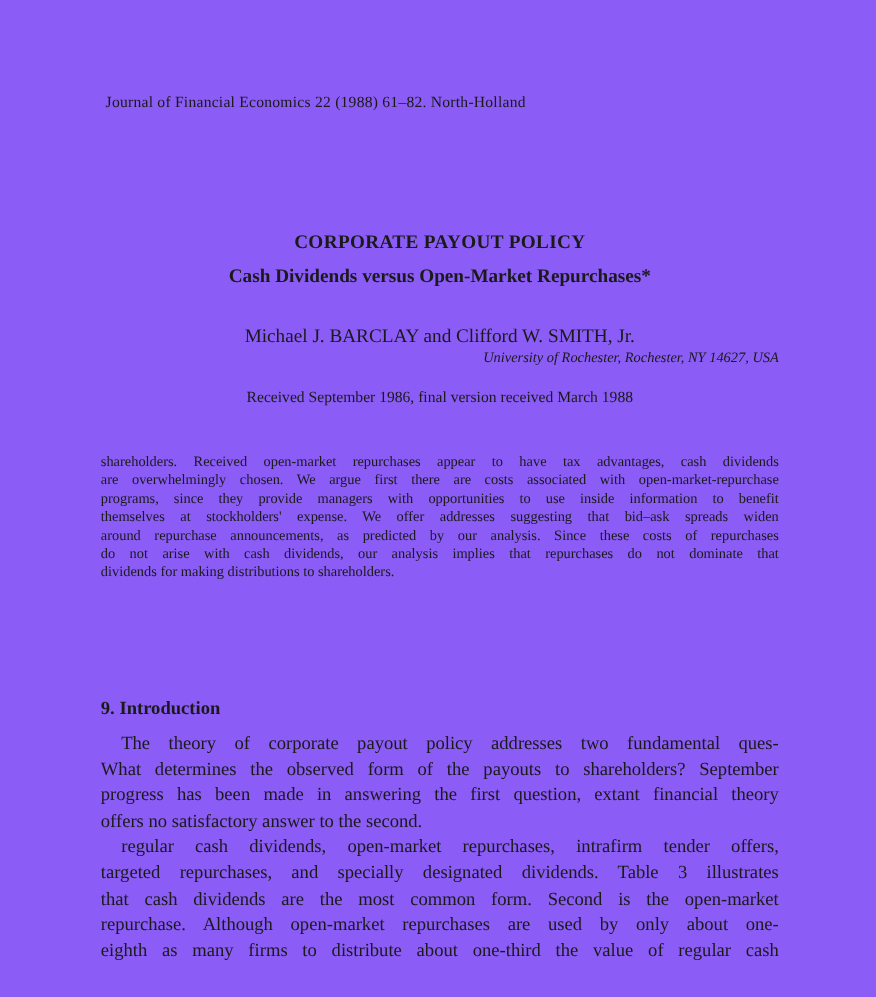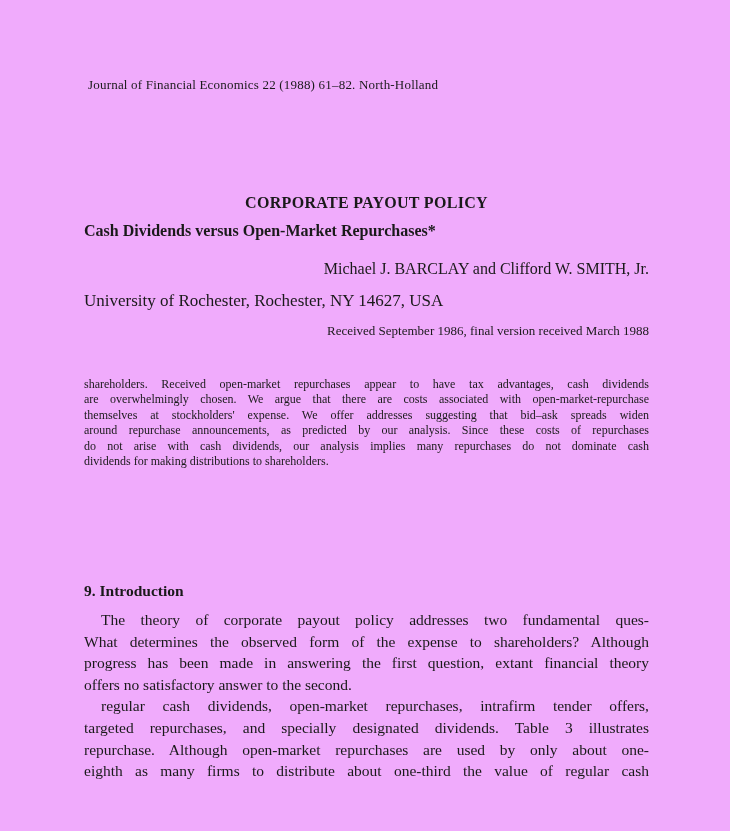--- a/index.html
+++ b/index.html
@@ -12,21 +12,21 @@
     background: #ffffff;
     overflow: hidden;
     font-family: "Liberation Serif", serif;
     color: #1a1a1a;
     position: relative;
   }
   .page {
     position: relative;
     width: 730px;
     height: 831px;
-    background: #f0abfc;
+    background: #8b5cf6;
     overflow: hidden;
   }
   .journal-line {
     position: absolute;
     top: 77px;
     left: 88px;
     font-size: 13px;
     letter-spacing: 0.2px;
     white-space: nowrap;
   }
@@ -37,37 +37,38 @@
   }
   .title {
     top: 194px;
     text-align: center;
     font-weight: bold;
     font-size: 16px;
     letter-spacing: 0.3px;
   }
   .subtitle {
     top: 222px;
-    text-align: left;
+    text-align: center;
     font-weight: bold;
     font-size: 16px;
   }
   .authors {
-    top: 260px;
-    text-align: right;
+    top: 272px;
+    text-align: center;
     font-size: 16px;
   }
   .affiliation {
     top: 291px;
-    text-align: left;
-    font-size: 17px;
+    text-align: right;
+    font-style: italic;
+    font-size: 12px;
   }
   .received {
     top: 323px;
-    text-align: right;
+    text-align: center;
     font-size: 13px;
   }
   .abstract {
     top: 377px;
     font-size: 12px;
     line-height: 15.4px;
   }
   .section-heading {
     top: 582px;
     font-weight: bold;
@@ -106,37 +107,39 @@
   <div class="content-col subtitle">Cash Dividends versus Open-Market Repurchases*</div>
 
   <div class="content-col authors">Michael J. BARCLAY and Clifford W. SMITH, Jr.</div>
 
   <div class="content-col affiliation">University of Rochester, Rochester, NY 14627, USA</div>
 
   <div class="content-col received">Received September 1986, final version received March 1988</div>
 
   <div class="content-col abstract lines-justify">
       <div class="line">shareholders. Received open-market repurchases appear to have tax advantages, cash dividends</div>
-      <div class="line">are overwhelmingly chosen. We argue that there are costs associated with open-market-repurchase</div>
+      <div class="line">are overwhelmingly chosen. We argue first there are costs associated with open-market-repurchase</div>
+      <div class="line">programs, since they provide managers with opportunities to use inside information to benefit</div>
       <div class="line">themselves at stockholders' expense. We offer addresses suggesting that bid–ask spreads widen</div>
       <div class="line">around repurchase announcements, as predicted by our analysis. Since these costs of repurchases</div>
-      <div class="line">do not arise with cash dividends, our analysis implies many repurchases do not dominate cash</div>
+      <div class="line">do not arise with cash dividends, our analysis implies that repurchases do not dominate that</div>
       <div class="line">dividends for making distributions to shareholders.</div>
     </div>
 
   <div class="content-col section-heading">9. Introduction</div>
 
   <div class="content-col body-paragraphs">
     <div class="lines-justify indent-first">
         <div class="line">The theory of corporate payout policy addresses two fundamental ques-</div>
-        <div class="line">What determines the observed form of the expense to shareholders? Although</div>
+        <div class="line">What determines the observed form of the payouts to shareholders? September</div>
         <div class="line">progress has been made in answering the first question, extant financial theory</div>
         <div class="line">offers no satisfactory answer to the second.</div>
       </div>
     <div class="lines-justify indent-first cut">
         <div class="line">regular cash dividends, open-market repurchases, intrafirm tender offers,</div>
         <div class="line">targeted repurchases, and specially designated dividends. Table 3 illustrates</div>
+        <div class="line">that cash dividends are the most common form. Second is the open-market</div>
         <div class="line">repurchase. Although open-market repurchases are used by only about one-</div>
         <div class="line">eighth as many firms to distribute about one-third the value of regular cash</div>
       </div>
   </div>
 
 </div>
 
 </body></html>

